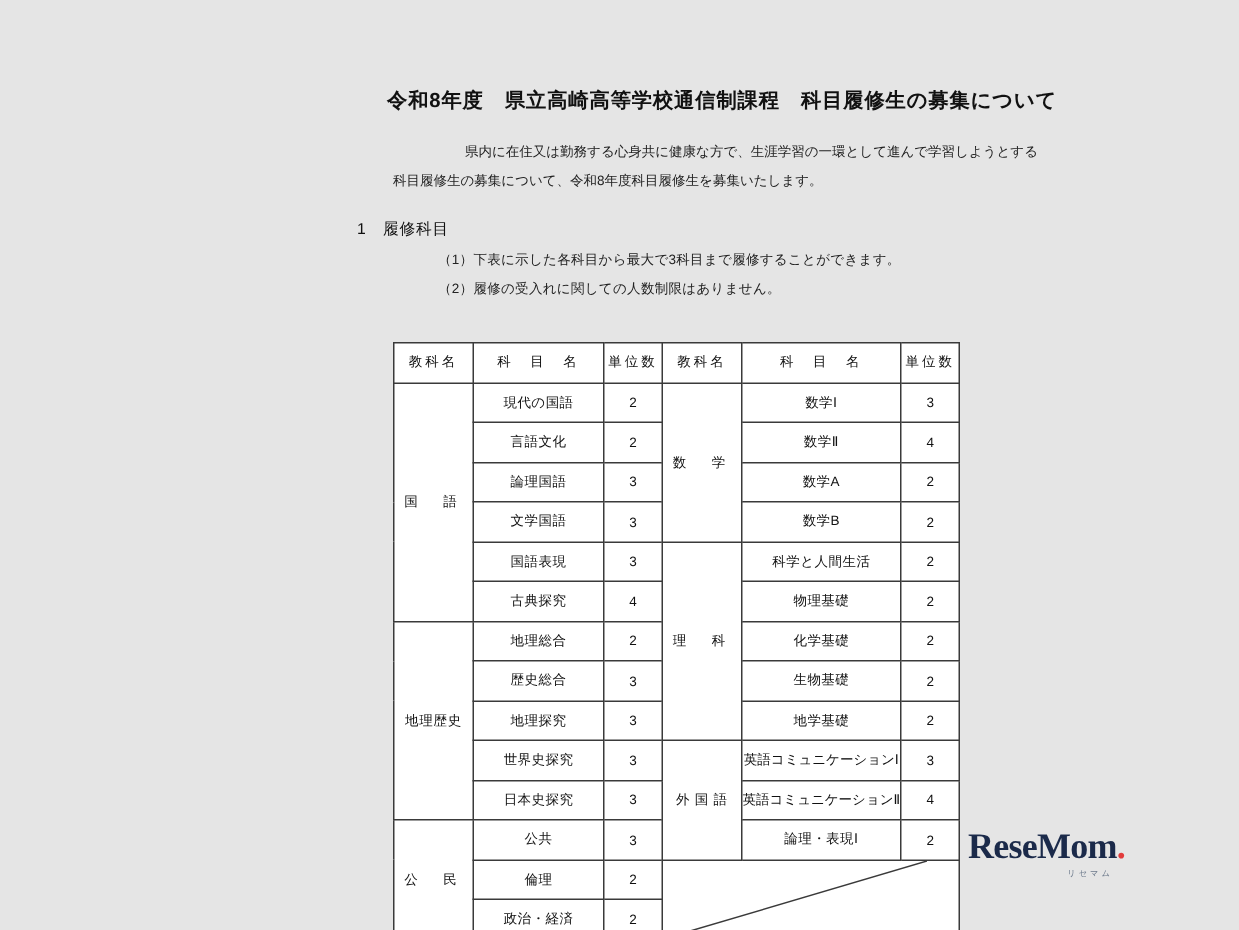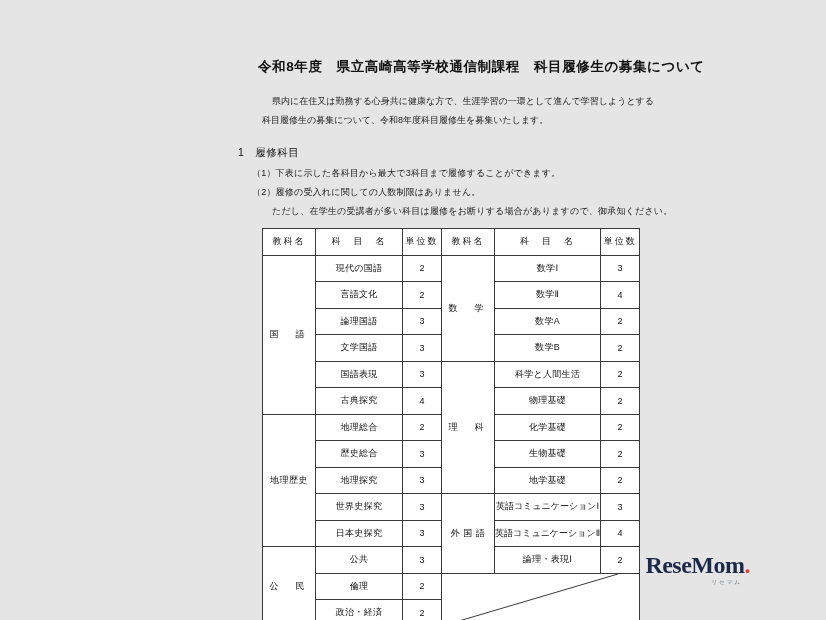--- a/index.html
+++ b/index.html
@@ -34,36 +34,37 @@
   }
   .lead {
     position: absolute;
     left: 262px;
     top: 92px;
     width: 430px;
     font-size: 9px;
     line-height: 19px;
     color: #222;
   }
-  .lead .l1 { display: block; text-indent: 10px; }
+  .lead .l1 { display: block; text-indent: 10px; text-align: right; }
   .lead .l2 { display: block; }
   .section-heading {
     position: absolute;
     left: 238px;
     top: 146px;
     font-size: 10.5px;
     color: #111;
     letter-spacing: 0.5px;
   }
   .note {
     position: absolute;
     font-size: 9px;
     color: #222;
     letter-spacing: 0.2px;
     white-space: nowrap;
+    margin-left: 40px;
   }
   .note1 { left: 252px; top: 167px; }
   .note2 { left: 252px; top: 186px; }
   .note3 { left: 272px; top: 205px; }
 
   
   .course-table {
     position: absolute;
     left: 262px;
     top: 228px;
@@ -146,21 +147,20 @@
 
   <div class="lead">
     <span class="l1">県内に在住又は勤務する心身共に健康な方で、生涯学習の一環として進んで学習しようとする</span>
     <span class="l2">科目履修生の募集について、令和8年度科目履修生を募集いたします。</span>
   </div>
 
   <div class="section-heading">1　履修科目</div>
 
   <div class="note note1">（1）下表に示した各科目から最大で3科目まで履修することができます。</div>
   <div class="note note2">（2）履修の受入れに関しての人数制限はありません。</div>
-  <div class="note note3">ただし、在学生の受講者が多い科目は履修をお断りする場合がありますので、御承知ください。</div>
 
   <table class="course-table outer">
     <thead>
       <tr>
         <th class="col-subjarea">教科名</th>
         <th class="col-name">科　目　名</th>
         <th class="col-credit">単位数</th>
         <th class="col-subjarea">教科名</th>
         <th class="col-name">科　目　名</th>
         <th class="col-credit">単位数</th>

